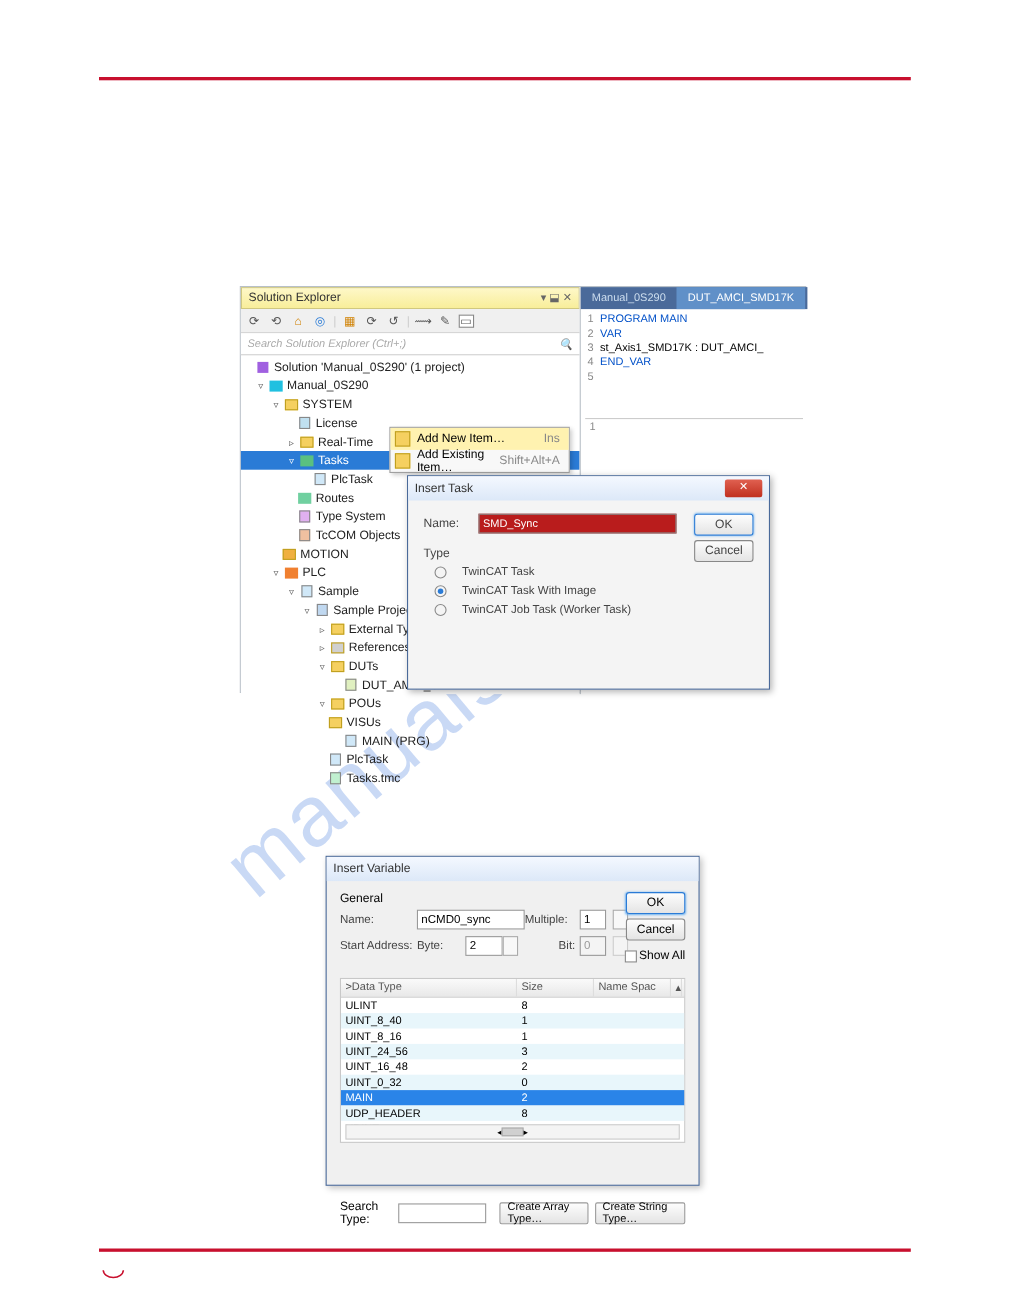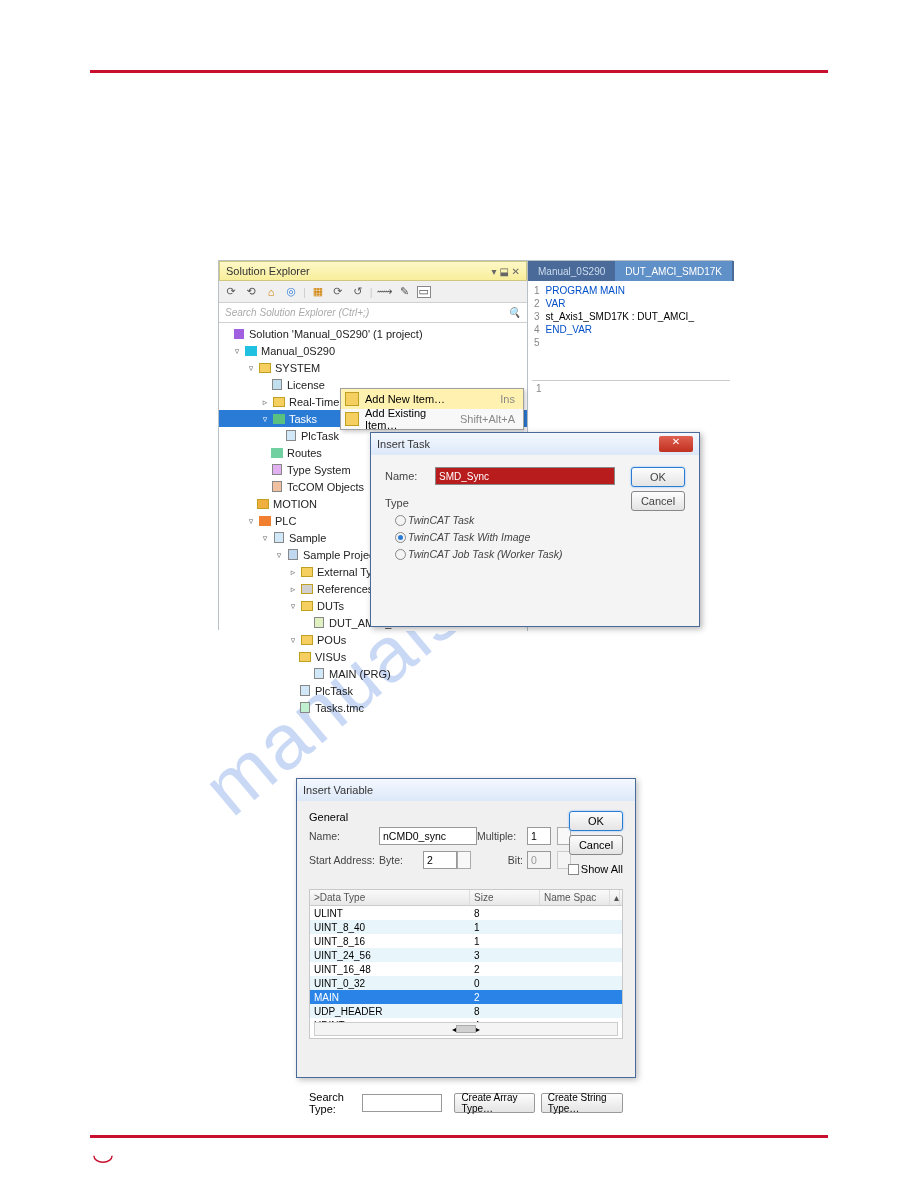--- a/index.html
+++ b/index.html
@@ -20,42 +20,42 @@
 .tree-row .exp { width: 12px; text-align: center; color: #666; font-size: 9px; }
 .tree-row .ico { width: 16px; height: 14px; display: inline-flex; align-items: center; justify-content: center; margin-right: 2px; font-size: 10px; }
 .i-folder { background: #f5d060; border: 1px solid #c0a020; width: 12px; height: 10px; }
 .i-file { background: #fff; border: 1px solid #888; width: 10px; height: 11px; }
 .i-cyan { background: #20c0e0; width: 12px; height: 10px; }
 .i-green { background: #50c050; width: 12px; height: 10px; }
 .i-purple { background: #a060e0; width: 10px; height: 10px; }
 .i-orange { background: #f08030; width: 12px; height: 10px; }
 .tree-row.sel { background: #2a7bd6; color: #fff; }
 
-.cmenu { position: absolute; left: 340px; top: 388px; width: 184px; background: #f8f8f8; border: 1px solid #a0a0a0; font-size: 11px; box-shadow: 2px 2px 4px rgba(0,0,0,0.2); }
+.cmenu { position: absolute; left: 354px; top: 388px; width: 164px; background: #f8f8f8; border: 1px solid #a0a0a0; font-size: 11px; box-shadow: 2px 2px 4px rgba(0,0,0,0.2); }
 .cmenu-row { height: 20px; display: flex; align-items: center; padding-left: 24px; justify-content: space-between; padding-right: 8px; }
 .cmenu-row.hl { background: #fff2b0; }
 .cmenu-ico { position: absolute; left: 4px; width: 14px; height: 14px; background: #f5d060; border: 1px solid #c0a020; }
 
 .editor { position: absolute; left: 308px; top: 0; width: 207px; height: 370px; background: #fff; border-left: 1px solid #b8c0c8; }
 .editor-tabs { height: 20px; background: #4a6a9a; display: flex; font-size: 10px; color: #cde; }
 .editor-tab { padding: 2px 10px; display: flex; align-items: center; }
 .editor-tab.active { background: #6090c8; color: #fff; }
 .editor-body { padding: 2px 4px; font-size: 10px; font-family: Consolas, monospace; }
 .gutter { color: #888; text-align: right; padding-right: 4px; }
 .editor-body table td { vertical-align: top; }
 .kw-blue { color: #0050c8; }
 .editor-split { border-top: 1px solid #ccc; margin-top: 30px; height: 20px; padding: 2px 4px;}
 
 .dialog1 { position: absolute; left: 370px; top: 432px; width: 330px; height: 195px; background: #f4f4f4; border: 1px solid #4a6a9a; box-shadow: 2px 2px 6px rgba(0,0,0,0.3); }
 .dlg-title { background: linear-gradient(#f4f8ff,#dce8f8); height: 22px; display: flex; align-items: center; padding: 4px 6px; font-size: 11px; color: #333; justify-content: space-between; }
 .dlg-close { width: 34px; height: 16px; background: linear-gradient(#e06050,#c03020); color: #fff; font-size: 10px; text-align: center; border-radius: 2px; }
 .dlg-body { padding: 12px 14px; font-size: 11px; color: #444; position: relative; }
 .dlg-body label { display: inline-block; width: 44px; }
 .dlg-input { width: 180px; height: 18px; border: 1px solid #888; background: #b91c1c; color: #fff; font-size: 10px; padding: 0 3px; }
-.dlg-radio { display: flex; align-items: center; gap: 2px; margin: 5px 0 0 10px; font-size: 10.5px; font-style: italic; }
+.dlg-radio { display: flex; align-items: center; gap: 14px; margin: 5px 0 0 10px; font-size: 10.5px; }
 .dlg-radio .r { width: 11px; height: 11px; border: 1px solid #888; border-radius: 50%; display: inline-flex; align-items: center; justify-content: center; }
 .dlg-radio .r.on::after { content: ""; width: 5px; height: 5px; background: #2a7bd6; border-radius: 50%; }
 .dlg-btn { position: absolute; right: 14px; width: 54px; height: 20px; background: linear-gradient(#fdfdfd,#e4e4e4); border: 1px solid #888; font-size: 11px; border-radius: 3px; display: flex; align-items: center; justify-content: center; }
 .dlg-btn.ok { top: 12px; border: 1px solid #2a7bd6; box-shadow: 0 0 2px #6ab0f0; }
 .dlg-btn.cancel { top: 36px; }
 
 
 .shot2 { position: absolute; left: 296px; top: 778px; width: 340px; height: 300px; background: #f0f0f0; border: 1px solid #4a6a9a; box-shadow: 2px 2px 6px rgba(0,0,0,0.25); font-size: 11px; }
 .s2-body { padding: 10px 12px; position: relative; }
 .s2-grid { display: grid; grid-template-columns: 70px 44px 54px 50px 30px 30px; row-gap: 6px; align-items: center; font-size: 10.5px; color: #444; }

